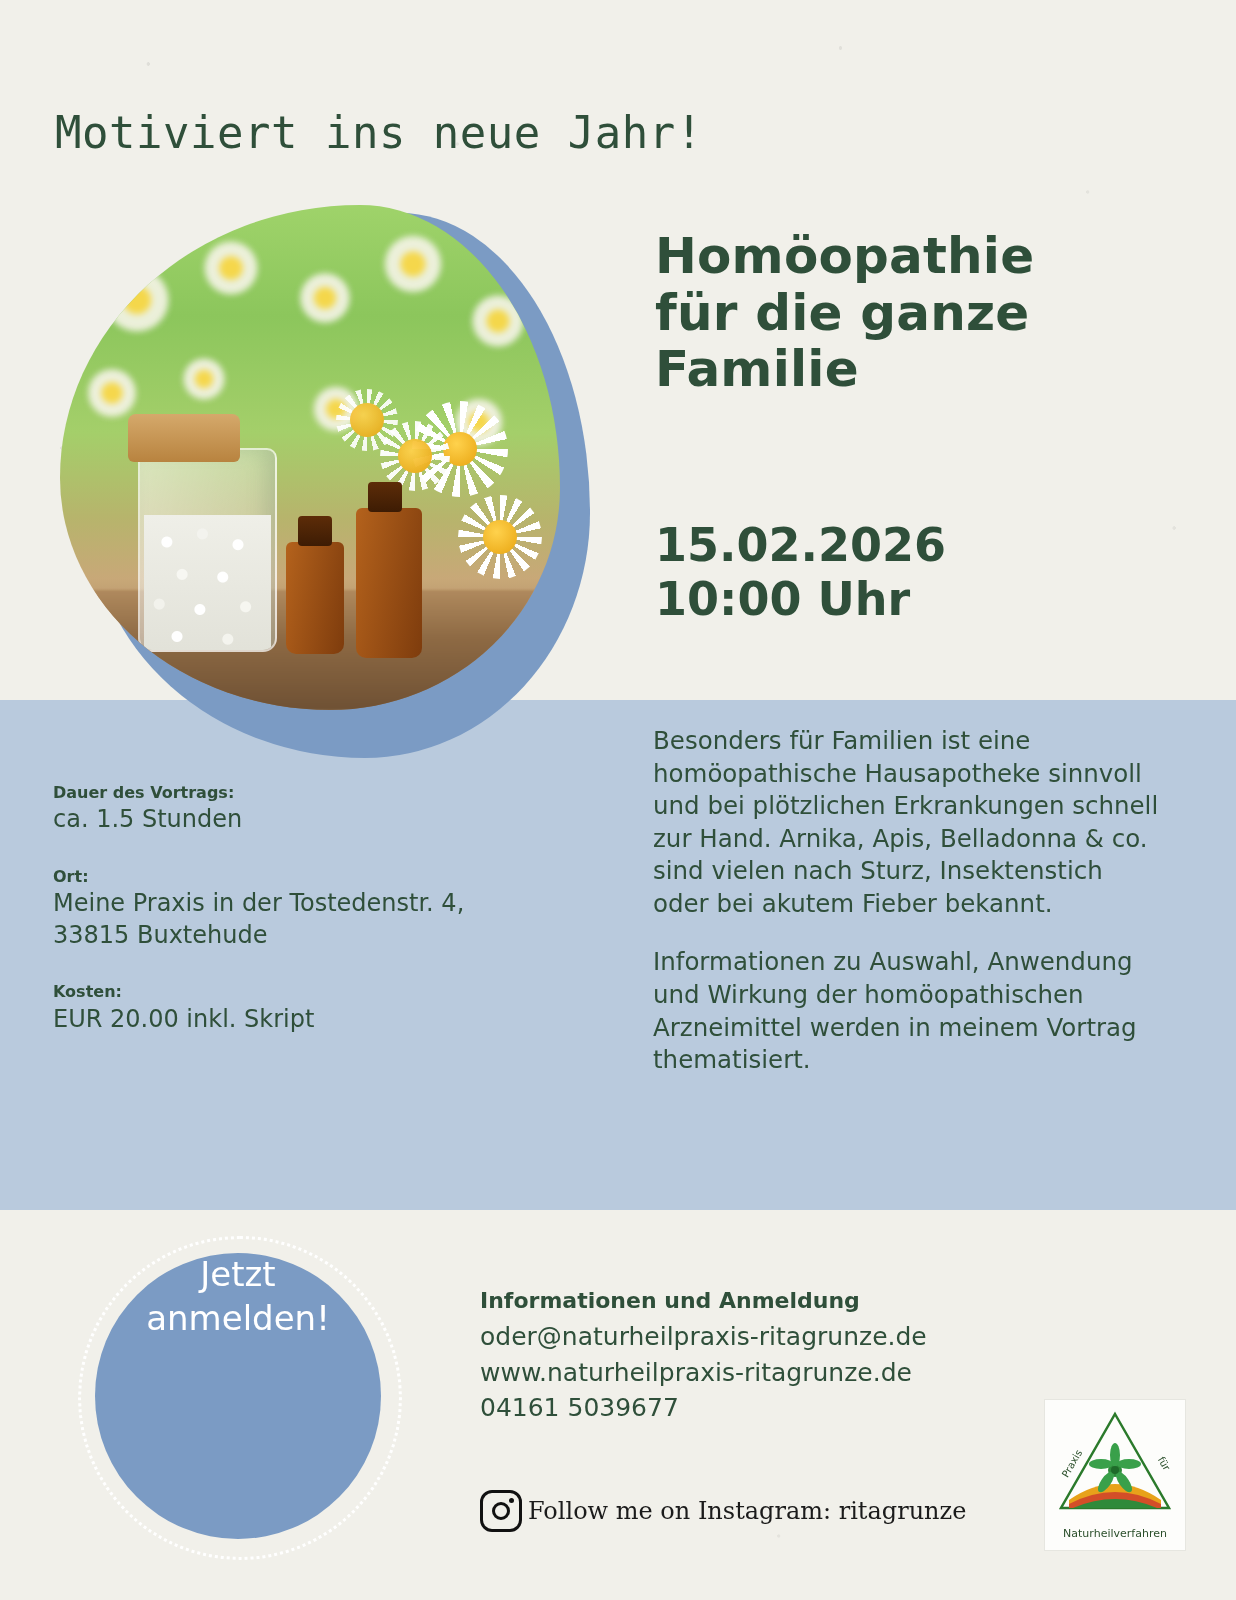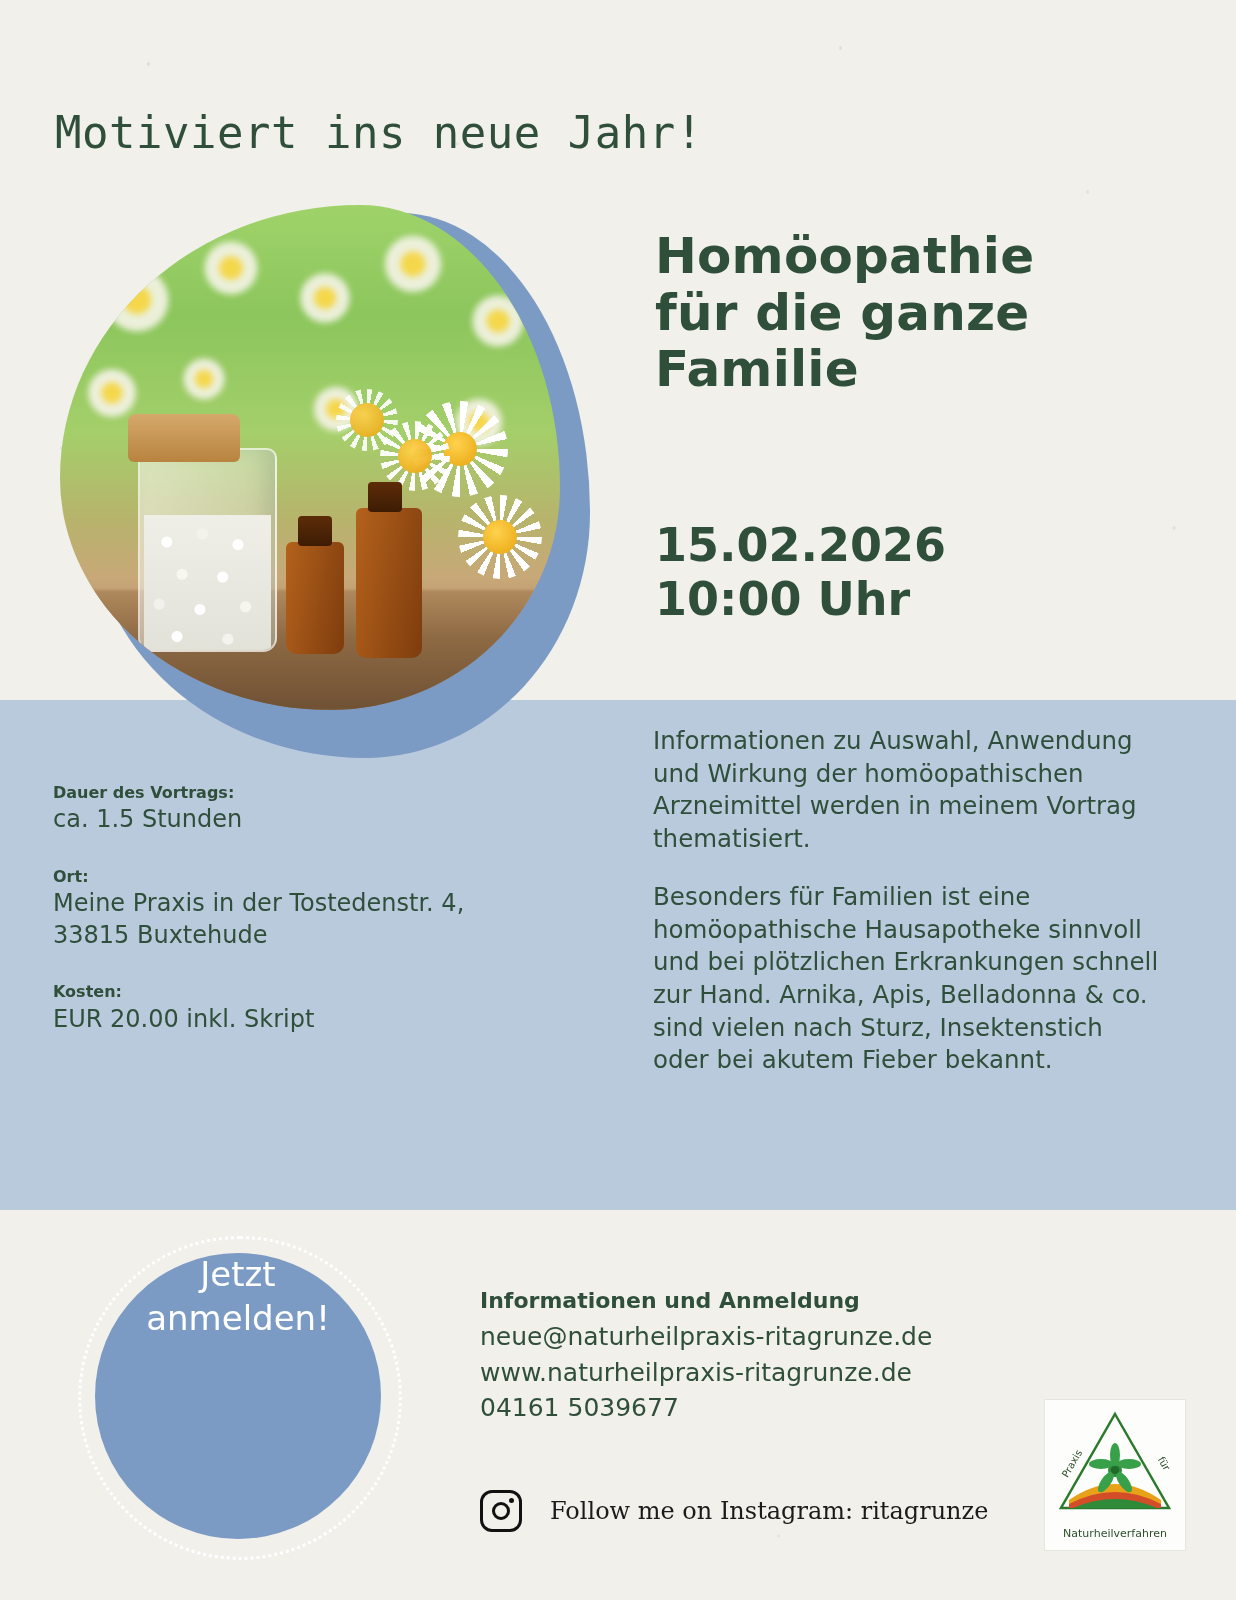--- a/index.html
+++ b/index.html
@@ -294,21 +294,21 @@
     font-weight: bold;
     font-size: 22px;
     margin-bottom: 3px;
   }
   .insta-row {
     position: absolute;
     left: 480px;
     top: 1490px;
     display: flex;
     align-items: center;
-    gap: 28px;
+    gap: 6px;
     color: #1b1b1b;
     font-size: 24px;
     font-family: "DejaVu Serif", serif;
   }
   .insta-icon {
     width: 42px; height: 42px;
     border: 3.5px solid #111;
     border-radius: 12px;
     position: relative;
     box-sizing: border-box;
@@ -433,37 +433,37 @@
     <div class="gap"></div>
     <div class="lbl">Ort:</div>
     <div class="val">Meine Praxis in der Tostedenstr. 4,</div>
     <div class="val">33815 Buxtehude</div>
     <div class="gap"></div>
     <div class="lbl">Kosten:</div>
     <div class="val">EUR 20.00 inkl. Skript</div>
   </div>
 
   <div class="body-text">
+    <p>Besonders für Familien ist eine homöopathische Hausapotheke sinnvoll und bei plötzlichen Erkrankungen schnell zur Hand. Arnika, Apis, Belladonna &amp; co. sind vielen nach Sturz, Insektenstich oder bei akutem Fieber bekannt.</p>
     <p>Informationen zu Auswahl, Anwendung und Wirkung der homöopathischen Arzneimittel werden in meinem Vortrag thematisiert.</p>
-    <p>Besonders für Familien ist eine homöopathische Hausapotheke sinnvoll und bei plötzlichen Erkrankungen schnell zur Hand. Arnika, Apis, Belladonna &amp; co. sind vielen nach Sturz, Insektenstich oder bei akutem Fieber bekannt.</p>
   </div>
 
   <div class="cta-wrap">
     <div class="cta-dots"></div>
     <div class="cta-circle">
       <span>
         <span>Jetzt</span><br>
         <span>anmelden!</span>
       </span>
     </div>
   </div>
 
   <div class="contact">
     <div class="c-head">Informationen und Anmeldung</div>
-    <div>neue@naturheilpraxis-ritagrunze.de</div>
+    <div>oder@naturheilpraxis-ritagrunze.de</div>
     <div>www.naturheilpraxis-ritagrunze.de</div>
     <div>04161 5039677</div>
   </div>
 
   <div class="insta-row">
     <div class="insta-icon"></div>
     <div>Follow me on Instagram: ritagrunze</div>
   </div>
 
   <div class="logo">

